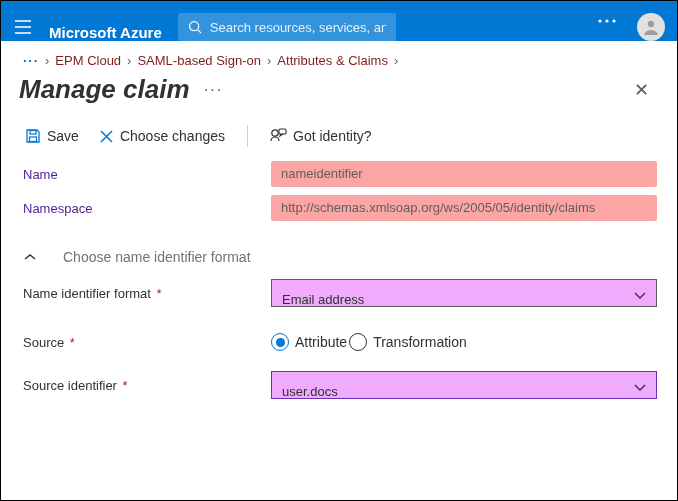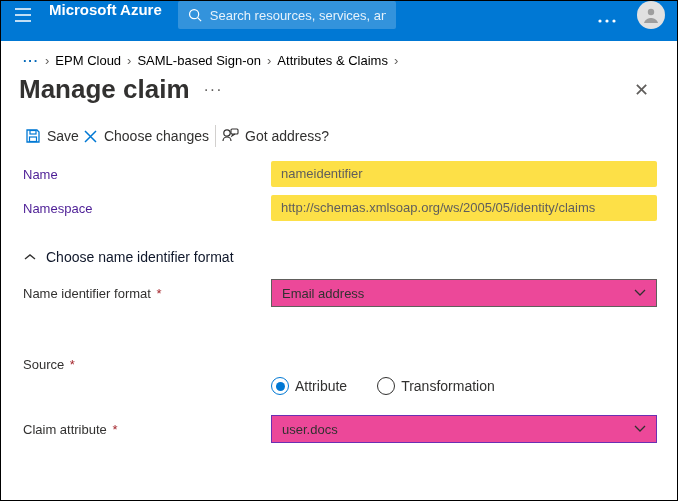--- a/index.html
+++ b/index.html
@@ -11,21 +11,21 @@
     width: 678px;
     height: 501px;
     overflow: hidden;
     border: 1px solid #000;
   }
   
   .topbar {
     background: #0078d4;
     height: 40px;
     display: flex;
-    align-items: flex-start;
+    align-items: flex-end;
     padding: 0 8px;
     gap: 8px;
     color: #fff;
   }
   .hamburger {
     width: 28px; height: 28px;
     display: flex; align-items: center; justify-content: center;
     cursor: pointer;
   }
   .brand {
@@ -66,52 +66,53 @@
     display:flex; align-items:center; justify-content:center;
     margin: 0 4px;
   }
   
   .breadcrumb {
     display:flex; align-items:center;
     gap: 6px;
     padding: 12px 20px 4px 22px;
     font-size: 13px;
   }
-  .breadcrumb a { color: #000000; text-decoration: none; cursor:pointer; }
+  .breadcrumb a { color: #7f1d1d; text-decoration: none; cursor:pointer; }
   .breadcrumb .chev { color: #605e5c; }
   .breadcrumb .dots { color:#0067b8; font-weight:bold; letter-spacing:1px; cursor:pointer; }
   
   .page-title-row {
     display:flex; align-items:center;
     padding: 2px 20px 10px 18px;
   }
   .page-title {
     font-size: 26px;
     font-weight: 600;
     color: #323130;
+    font-style: italic;
   }
   .title-dots {
     margin-left: 14px;
     color: #605e5c;
     font-size: 16px;
     letter-spacing: 1px;
     cursor:pointer;
   }
   .close-x {
     margin-left: auto;
     font-size: 18px;
     color: #605e5c;
     cursor:pointer;
     padding: 4px 8px;
     font-weight: 300;
   }
   
   .commandbar {
     display:flex; align-items:center;
-    gap: 4px;
+    gap: 20px;
     padding: 10px 20px 14px 24px;
   }
   .cmd {
     display:flex; align-items:center; gap:6px;
     color:#323130; cursor:pointer;
     font-size: 14px;
   }
   .cmd svg { color:#0078d4; }
   .cmd-divider {
     width:1px; height:22px; background:#d2d0ce;
@@ -128,56 +129,56 @@
   .form-row .label {
     width: 250px;
     color:#4c1d95;
     font-size:13px;
     padding-left: 2px;
   }
   .form-row .label.dark { color:#323130; }
   .req { color:#a4262c; margin-left:2px; }
   .readonly-input {
     flex:1;
-    background:#fde047;
+    background:#fca5a5;
     color:#605e5c;
     height: 26px;
     line-height:26px;
     padding: 0 10px;
     border-radius:2px;
     font-size:13px;
     overflow:hidden; text-overflow: ellipsis; white-space:nowrap;
   }
   .section-toggle {
-    display:flex; align-items:center; gap:9px;
+    display:flex; align-items:center; gap:26px;
     padding: 20px 2px 14px 2px;
     font-size: 14px;
-    color:#0f172a;
+    color:#737373;
     cursor:pointer;
   }
   .section-toggle .caret {
     width:14px; display:inline-flex; justify-content:center;
   }
   .select-input {
     flex:1;
     border:1px solid #605e5c;
     height:28px;
-    display:flex; align-items:center;
-    padding: 6px 10px;
+    display:flex; 
+    padding: 12px 10px;
     font-size:13px;
     justify-content: space-between;
     cursor:pointer;
-    background:#ec4899;
+    background:#f0abfc;
   }
   .select-input.focused {
     border:1px solid #6b2fb3;
     box-shadow: inset 0 0 0 0px #6b2fb3;
   }
   .radio-group {
-    display:flex; align-items:center; gap:30px;margin-top:44px;
+    display:flex; align-items:center; gap:2px;
   }
   .radio {
     display:flex; align-items:center; gap:6px;
     cursor:pointer;
     font-size:14px;
   }
   .radio .circle {
     width:18px; height:18px; border-radius:50%;
     border:1.5px solid #323130;
     display:flex; align-items:center; justify-content:center;
@@ -254,21 +255,21 @@
     <span>Choose changes</span>
   </div>
   <div class="cmd-divider"></div>
   <div class="cmd">
     <svg width="17" height="16" viewBox="0 0 17 16" fill="none">
         <circle cx="5" cy="5" r="3.2" stroke="#323130" stroke-width="1.2"></circle>
         <path d="M1 13c0-2.2 1.8-4 4-4s4 1.8 4 4" stroke="#323130" stroke-width="1.2"></path>
         <rect x="9" y="1" width="7" height="5" rx="1" stroke="#323130" stroke-width="1.1"></rect>
         <path d="M11 6l-1 2 3-2" stroke="#323130" stroke-width="1.1" fill="none"></path>
       </svg>
-    <span>Got address?</span>
+    <span>Got identity?</span>
   </div>
 </div>
 
 <div class="form">
 
   <div class="form-row">
     <div class="label">Name</div>
     <div class="readonly-input">nameidentifier</div>
   </div>
 
@@ -315,21 +316,21 @@
         <span class="circle"></span>
         <span>Transformation</span>
       </div>
     </div>
   </div>
 
   <div class="spacer-row" style="height:12px"></div>
 
   <div class="form-row">
     <div class="label dark">
-      <span>Claim attribute</span><span class="req"> *</span>
+      <span>Source identifier</span><span class="req"> *</span>
     </div>
     <div class="select-input focused">
       <span>user.docs</span>
       <svg width="12" height="8" viewBox="0 0 12 8">
           <path d="M1 1l5 5 5-5" stroke="#323130" stroke-width="1.3" fill="none"></path>
         </svg>
     </div>
   </div>
 
 

